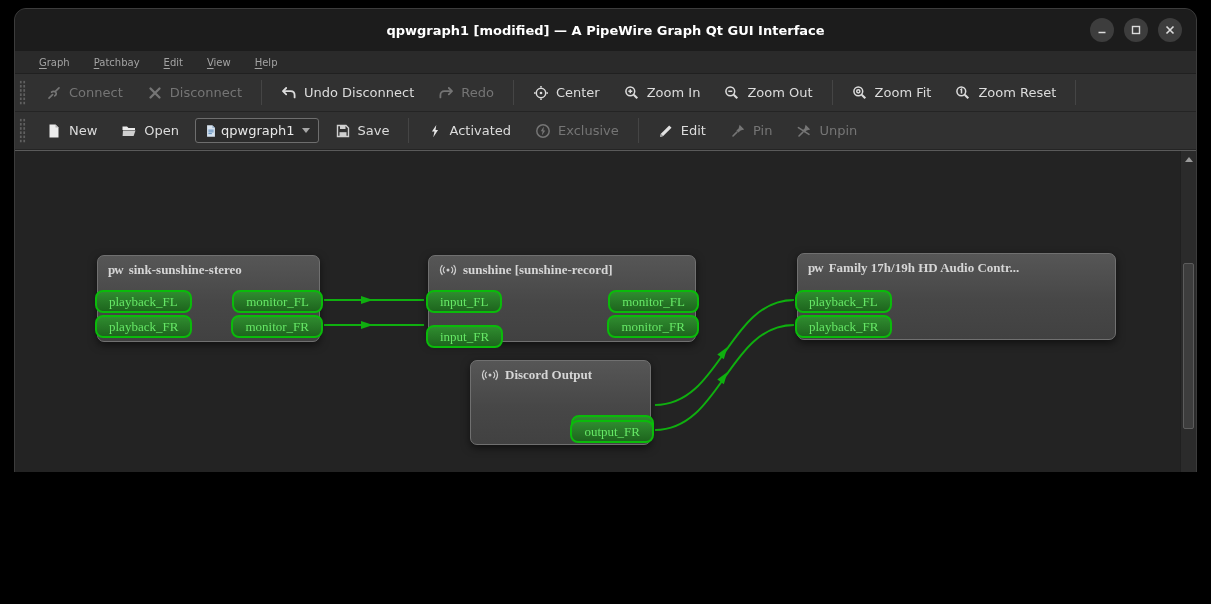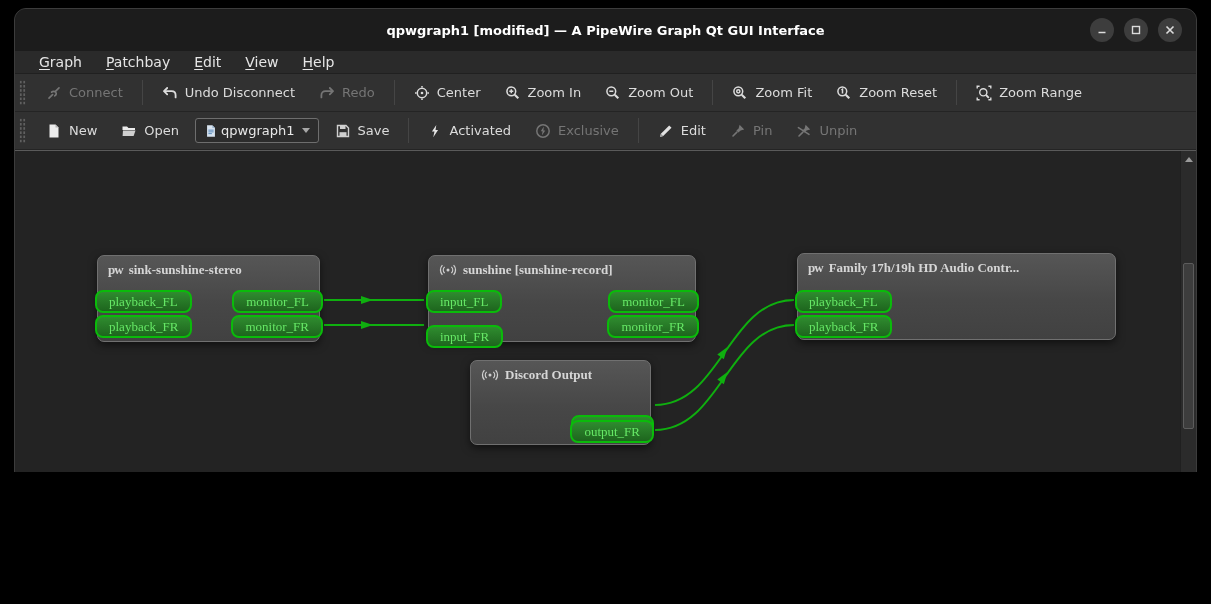--- a/index.html
+++ b/index.html
@@ -14,21 +14,21 @@
               align-items:center; justify-content:center; flex:0 0 42px; }
   .titlebar .title { color:#ffffff; font-size:13px; font-weight:bold; }
   .winbtns { position:absolute; right:14px; top:9px; display:flex; gap:10px; }
   .winbtn { width:24px; height:24px; border-radius:50%; background:#3d3d3d;
             display:flex; align-items:center; justify-content:center; color:#dcdcdc; }
   .winbtn svg { display:block; }
 
   
   .menubar { height:23px; background:#2a2a2a; border-bottom:1px solid #202020;
              display:flex; align-items:center; padding-left:12px; flex:0 0 23px; }
-  .menuitem { color:#e5e5e5; font-size:14px; padding:1px 12px; cursor:default; }
+  .menuitem { color:#a3a3a3; font-size:10px; padding:1px 12px; cursor:default; }
   .menuitem u { text-decoration:underline; text-underline-offset:2px; }
 
   
   .toolbar { height:38px; background:#313131; border-bottom:1px solid #242424;
              display:flex; align-items:center; padding:0 0; flex:0 0 38px; }
   .tb-handle { width:7px; height:26px; margin:0 8px 0 4px;
                background-image:radial-gradient(circle, #606060 1px, transparent 1.3px);
                background-size:3.5px 4.2px; }
   .tb-btn { display:flex; align-items:center; gap:7px; padding:5px 9px; margin:0 3px;
             color:#dcdcdc; font-size:13px; border-radius:3px; white-space:nowrap; }
@@ -144,20 +144,26 @@
     <div class="tb-handle"></div>
 
     <div class="tb-btn disabled">
       <svg width="16" height="16" viewBox="0 0 16 16" fill="none" stroke="currentColor" stroke-width="1.7" stroke-linecap="round">
             <path d="M3 13.2 L6.6 9.6"></path>
             <path d="M9.4 6.4 L13 2.8"></path>
             <path d="M5.6 7.2 C7 5.8 9 6.2 9.8 7.4 C10.6 8.6 10.2 10.2 8.8 10.8"></path>
           </svg>
       <span>Connect</span>
     </div>
+    <div class="tb-btn disabled">
+      <svg width="16" height="16" viewBox="0 0 16 16" fill="none" stroke="currentColor" stroke-width="2.3" stroke-linecap="round">
+            <path d="M3.5 3.5 L12.5 12.5 M12.5 3.5 L3.5 12.5"></path>
+          </svg>
+      <span>Disconnect</span>
+    </div>
 
     <div class="tb-sep"></div>
 
     <div class="tb-btn">
       <svg width="16" height="16" viewBox="0 0 16 16" fill="none" stroke="currentColor" stroke-width="1.8" stroke-linecap="round" stroke-linejoin="round">
             <path d="M5.2 3 L2 6.2 L5.2 9.4"></path>
             <path d="M2.6 6.2 H9.6 C12.1 6.2 13.6 7.9 13.6 10.2 V12.4"></path>
           </svg>
       <span>Undo Disconnect</span>
     </div>
@@ -210,28 +216,20 @@
       <svg width="16" height="16" viewBox="0 0 16 16" fill="none" stroke="currentColor" stroke-width="1.5">
             <circle cx="6.3" cy="6.3" r="4.4"></circle>
             <path d="M9.7 9.7 L13.3 13.3" stroke-width="2.1"></path>
             <path d="M5.4 5 L6.5 4.2 V8.4"></path>
           </svg>
       <span>Zoom Reset</span>
     </div>
 
     <div class="tb-sep"></div>
 
-    <div class="tb-btn">
-      <svg width="16" height="16" viewBox="0 0 16 16" fill="none" stroke="currentColor" stroke-width="1.4">
-            <path d="M1.2 3.6 V1.2 H3.6 M12.4 1.2 H14.8 V3.6 M14.8 12.4 V14.8 H12.4 M3.6 14.8 H1.2 V12.4"></path>
-            <circle cx="7.3" cy="7.3" r="3.6"></circle>
-            <path d="M10 10 L12.8 12.8" stroke-width="1.9"></path>
-          </svg>
-      <span>Zoom Range</span>
-    </div>
   </div>
 
   <div class="toolbar">
     <div class="tb-handle"></div>
 
     <div class="tb-btn">
       <svg width="16" height="16" viewBox="0 0 16 16">
             <path d="M3.5 1.5 H9.5 L12.5 4.5 V14.5 H3.5 Z" fill="#ececec"></path>
             <path d="M9.5 1.5 V4.5 H12.5 Z" fill="#b4b4b4"></path>
           </svg>

